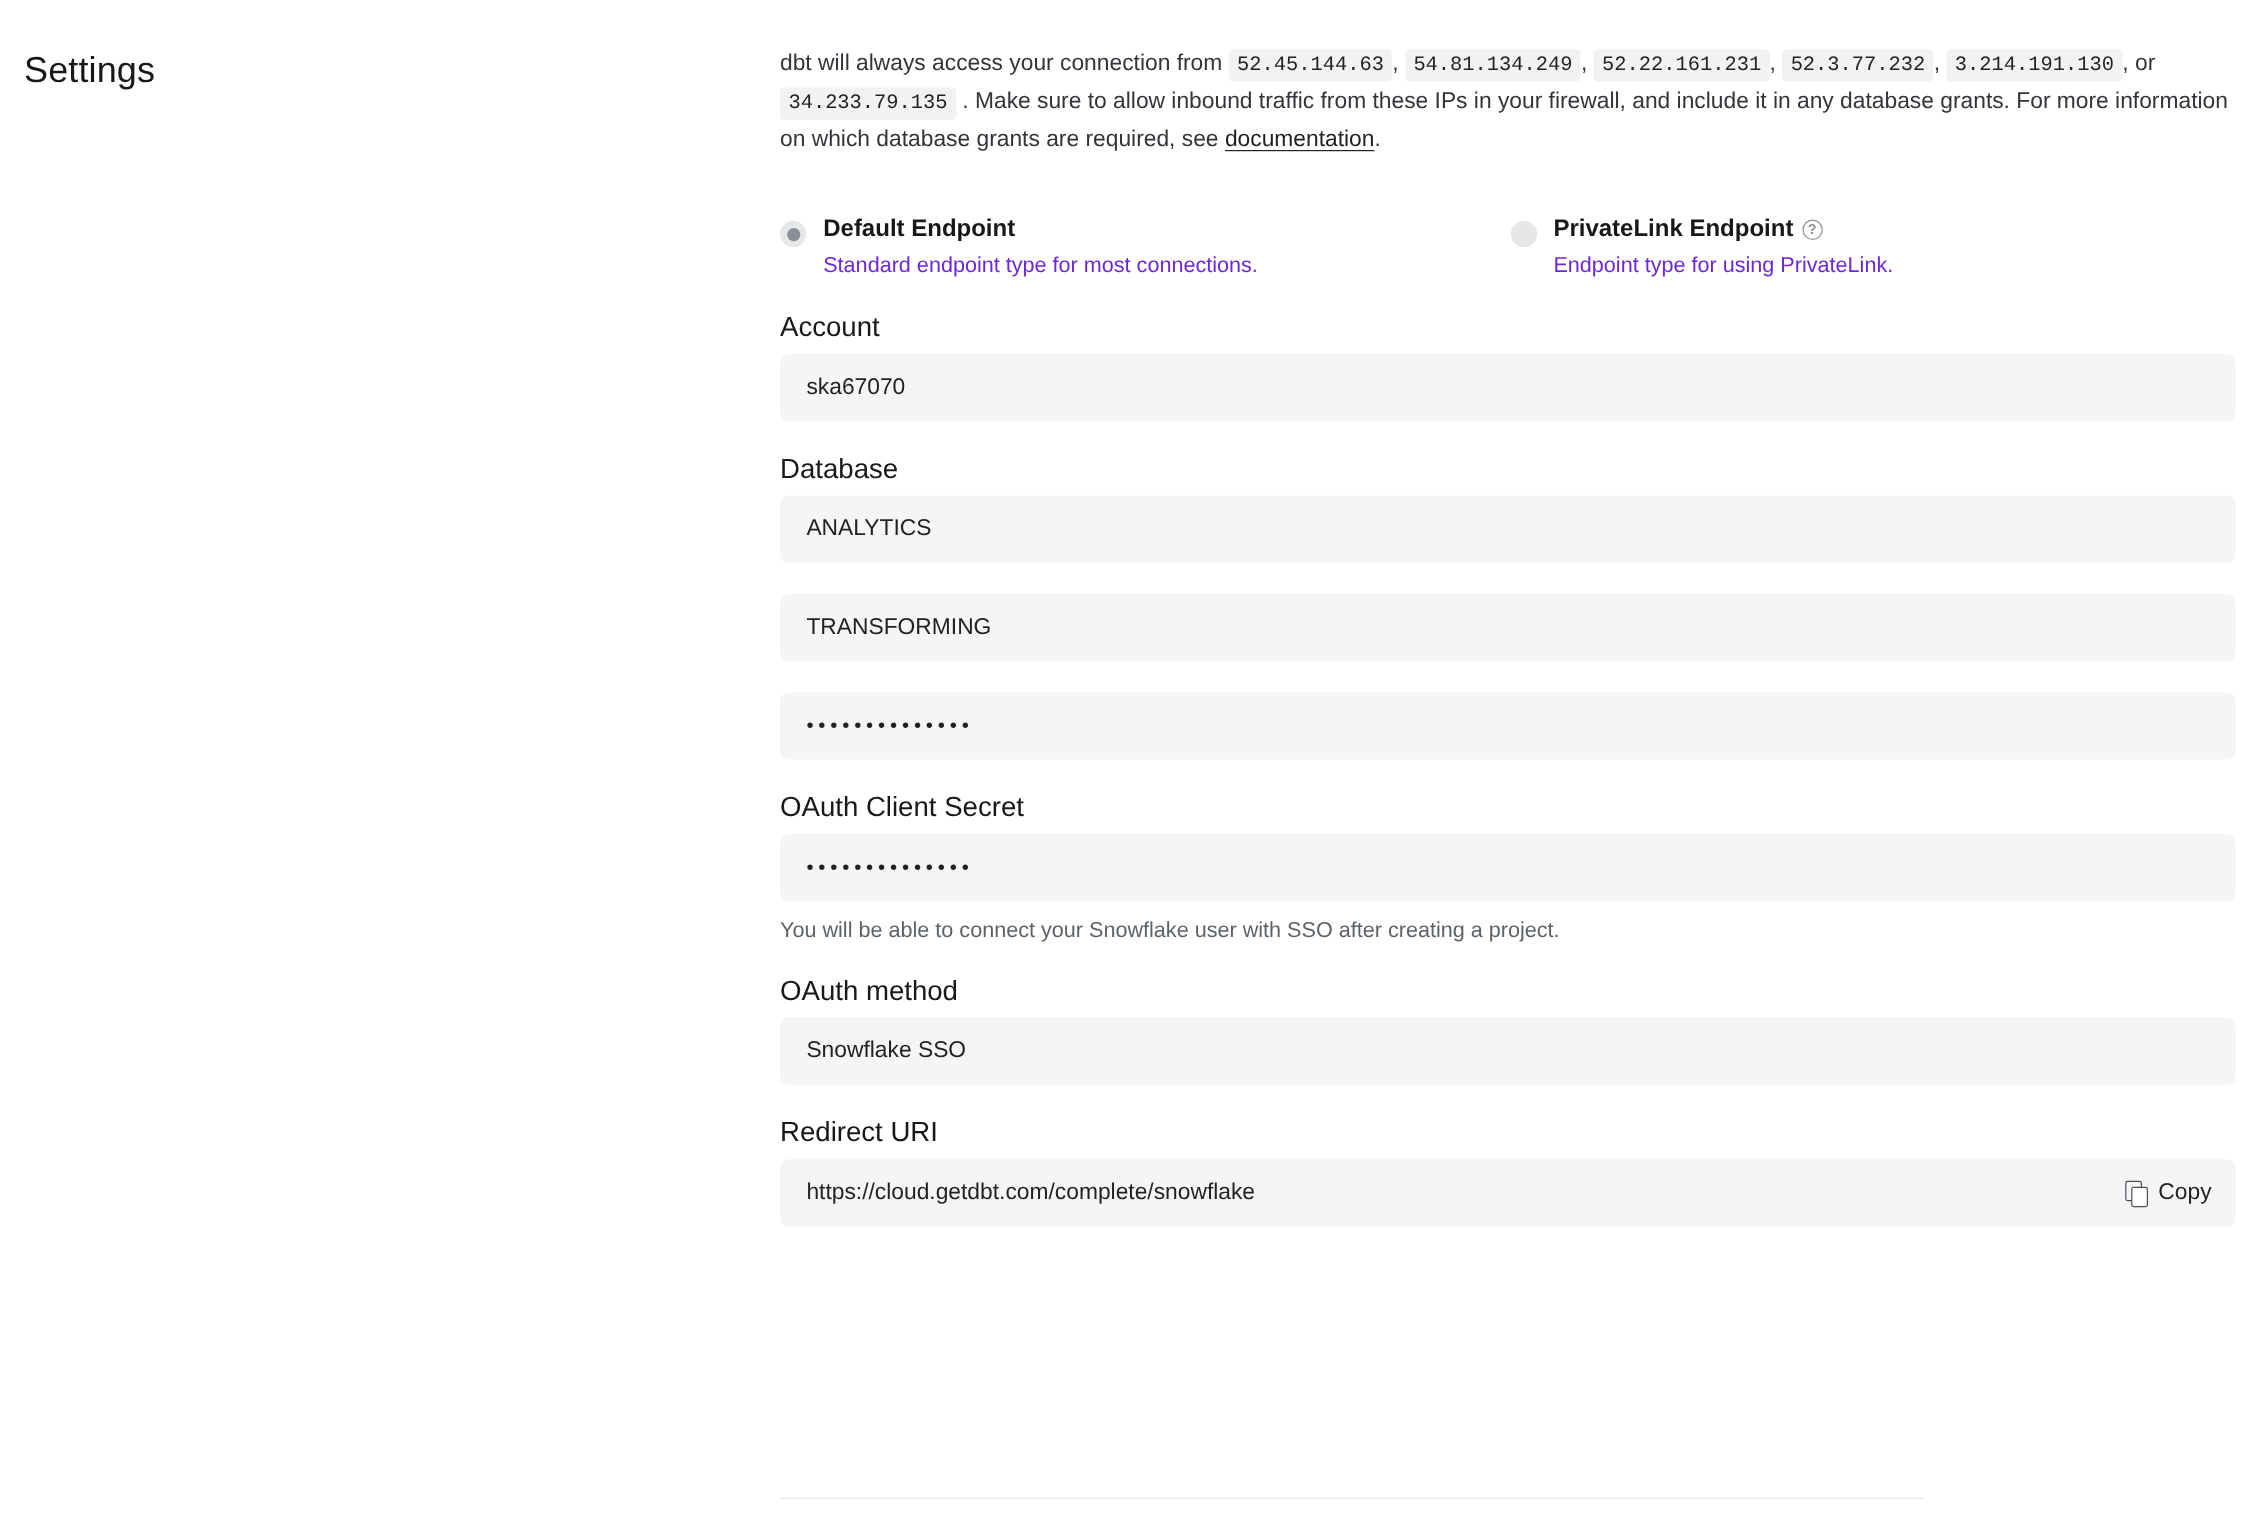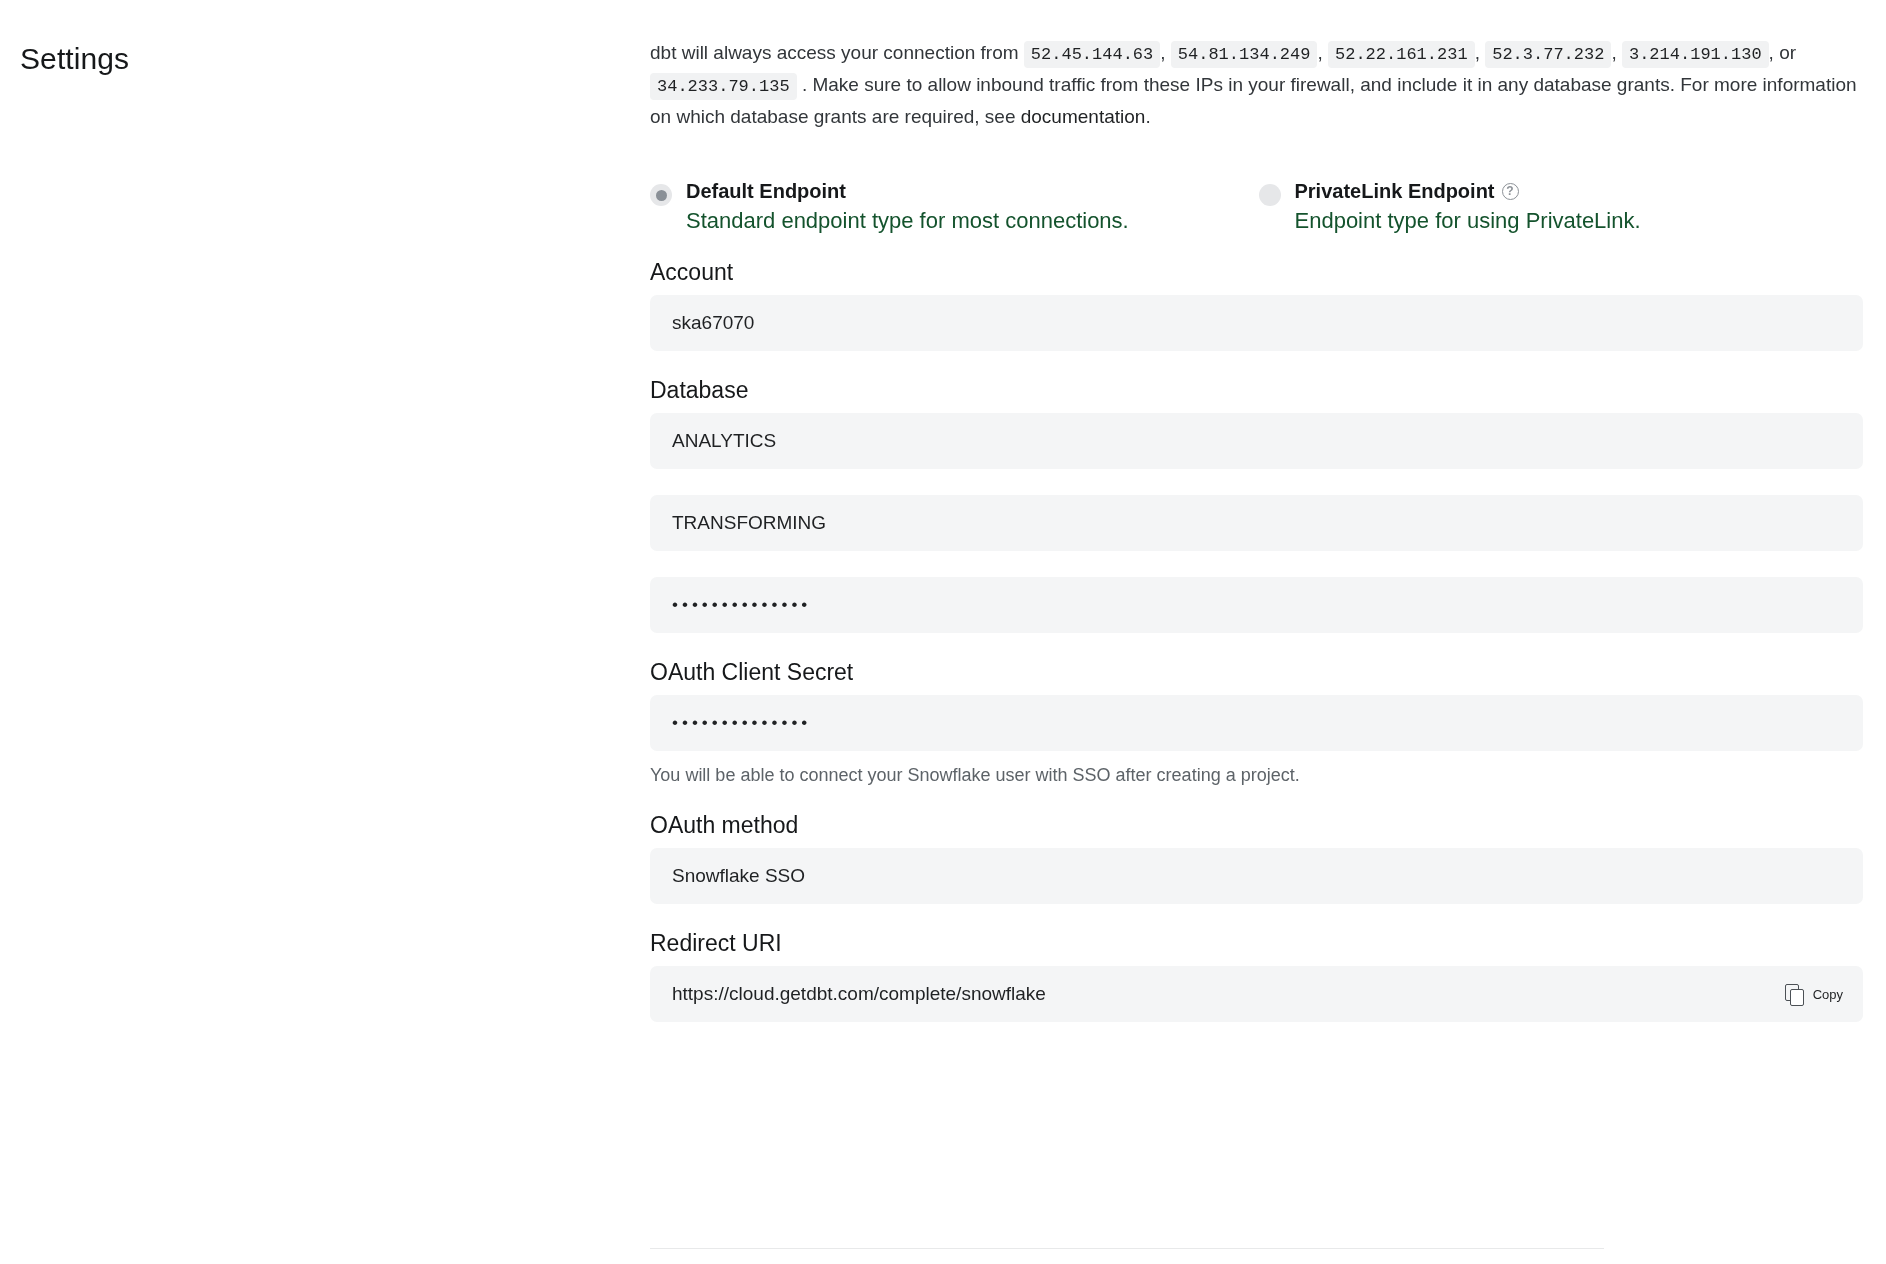--- a/index.html
+++ b/index.html
@@ -46,20 +46,21 @@
     font-family: "Liberation Mono", monospace;
     font-size: 17px;
     background: #f1f2f3;
     border-radius: 4px;
     padding: 4px 7px 4px 7px;
     color: #1f2123;
     white-space: nowrap;
   }
   .doc-link {
     color: #1f2123;
+    text-decoration: underline;
     text-underline-offset: 3px;
     cursor: pointer;
   }
   .endpoint-row {
     display: flex;
     margin-top: 46px;
     gap: 4px;
   }
   .endpoint-option {
     display: flex;
@@ -91,22 +92,22 @@
   .opt-title {
     font-size: 20px;
     font-weight: 700;
     color: #16181a;
     line-height: 26px;
     display: flex;
     align-items: center;
     gap: 7px;
   }
   .opt-sub {
-    font-size: 22px;
-    color: #14532d;
+    font-size: 18px;
+    color: #6d28d9;
     margin-top: 5px;
     line-height: 24px;
   }
   .help-icon {
     display: inline-flex;
     align-items: center;
     justify-content: center;
     width: 17px;
     height: 17px;
     border-radius: 50%;
@@ -149,21 +150,21 @@
   }
   .helper-text {
     font-size: 18px;
     color: #5d6368;
     margin-top: 14px;
   }
   .copy-btn {
     display: flex;
     align-items: center;
     gap: 10px;
-    font-size: 13px;
+    font-size: 19px;
     color: #1f2123;
     cursor: pointer;
     background: none;
     border: none;
     font-family: inherit;
     padding: 0;
   }
   .copy-icon {
     width: 18px;
     height: 21px;

